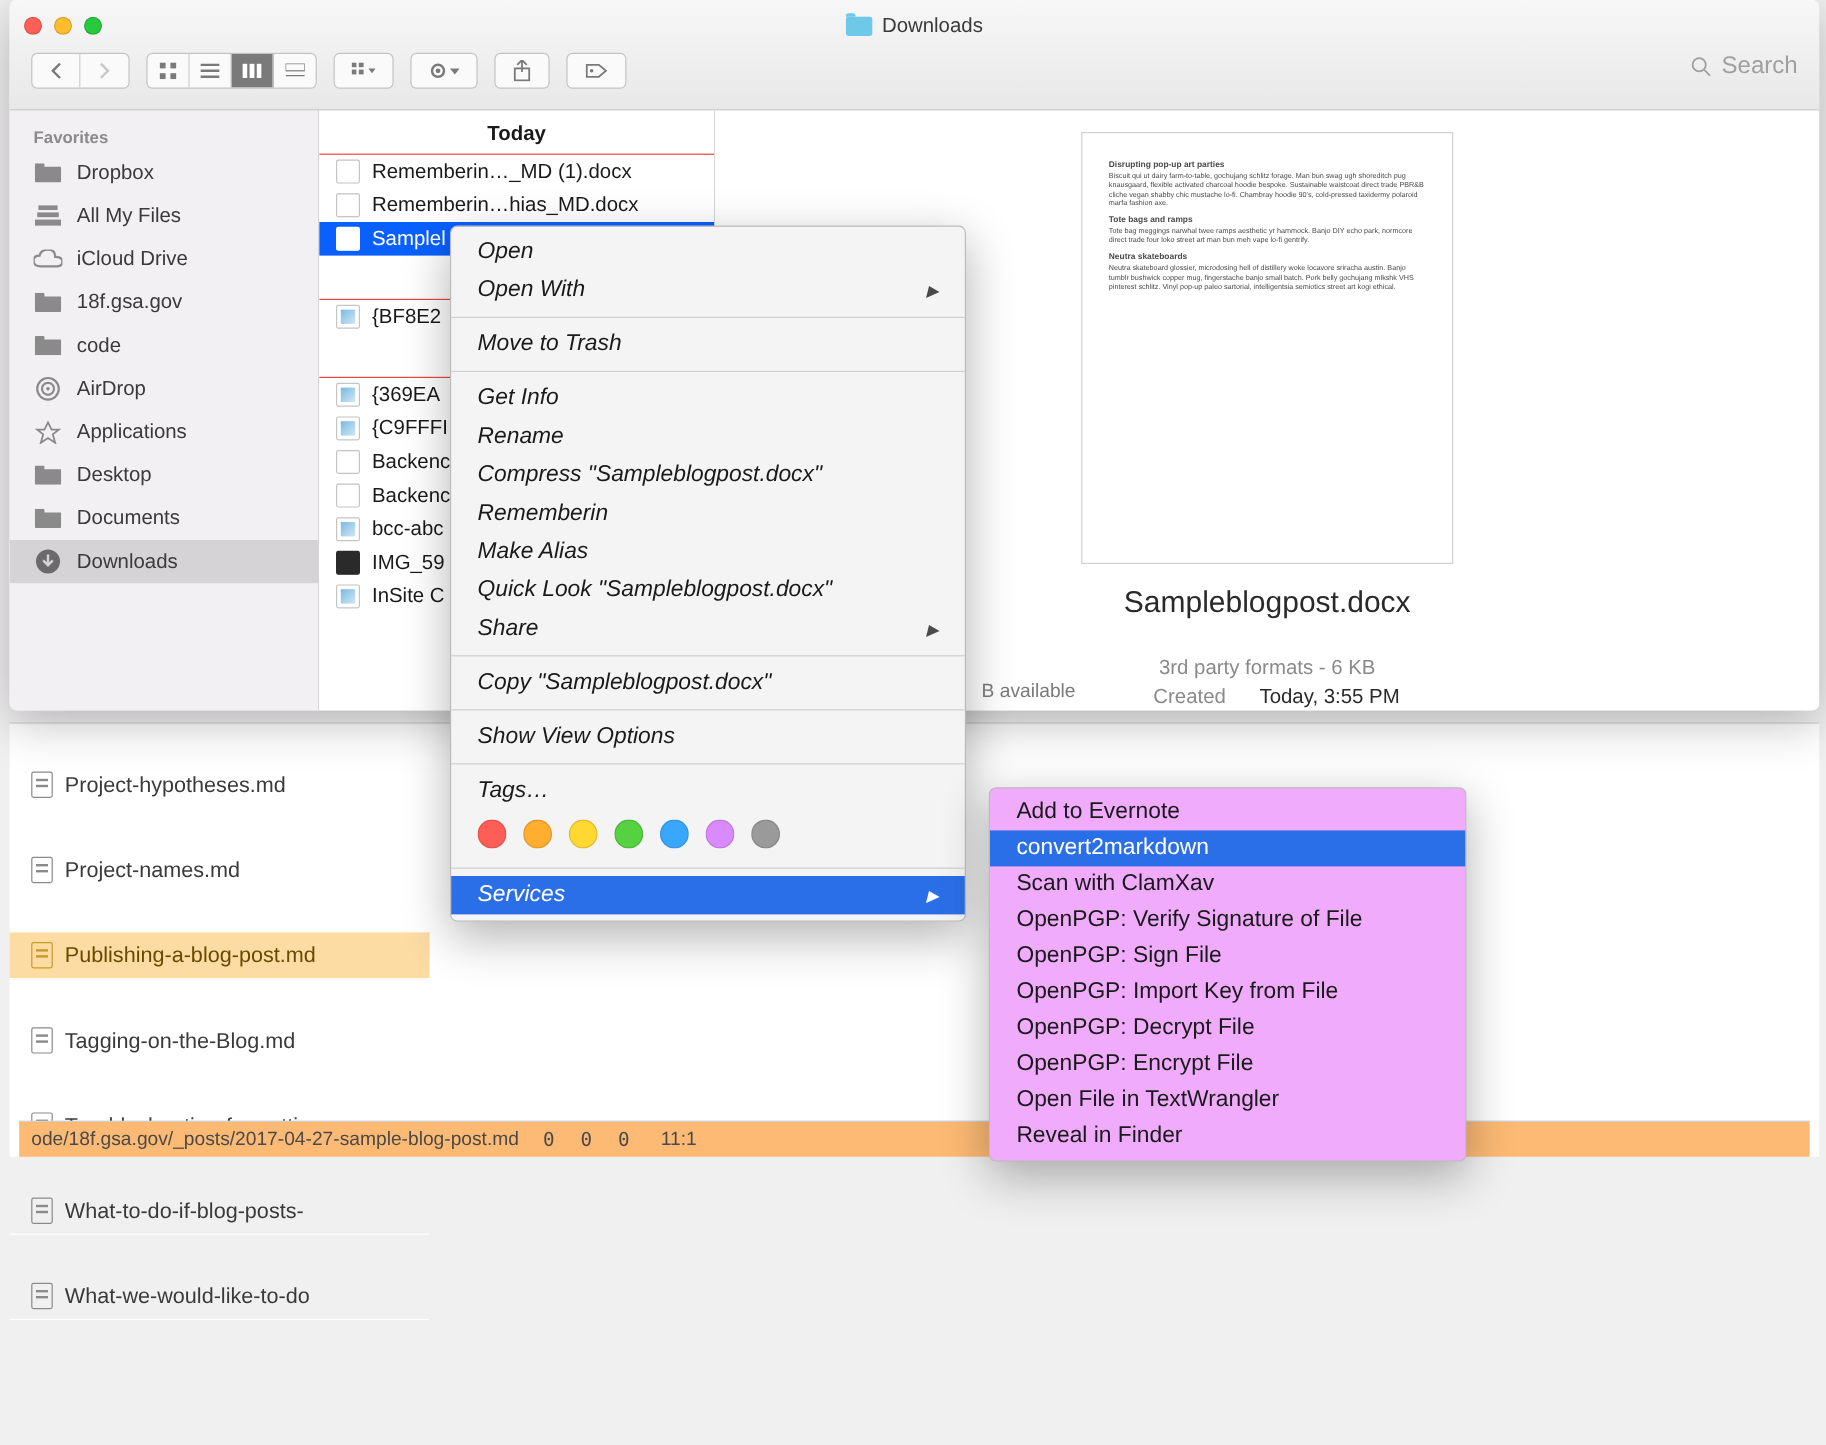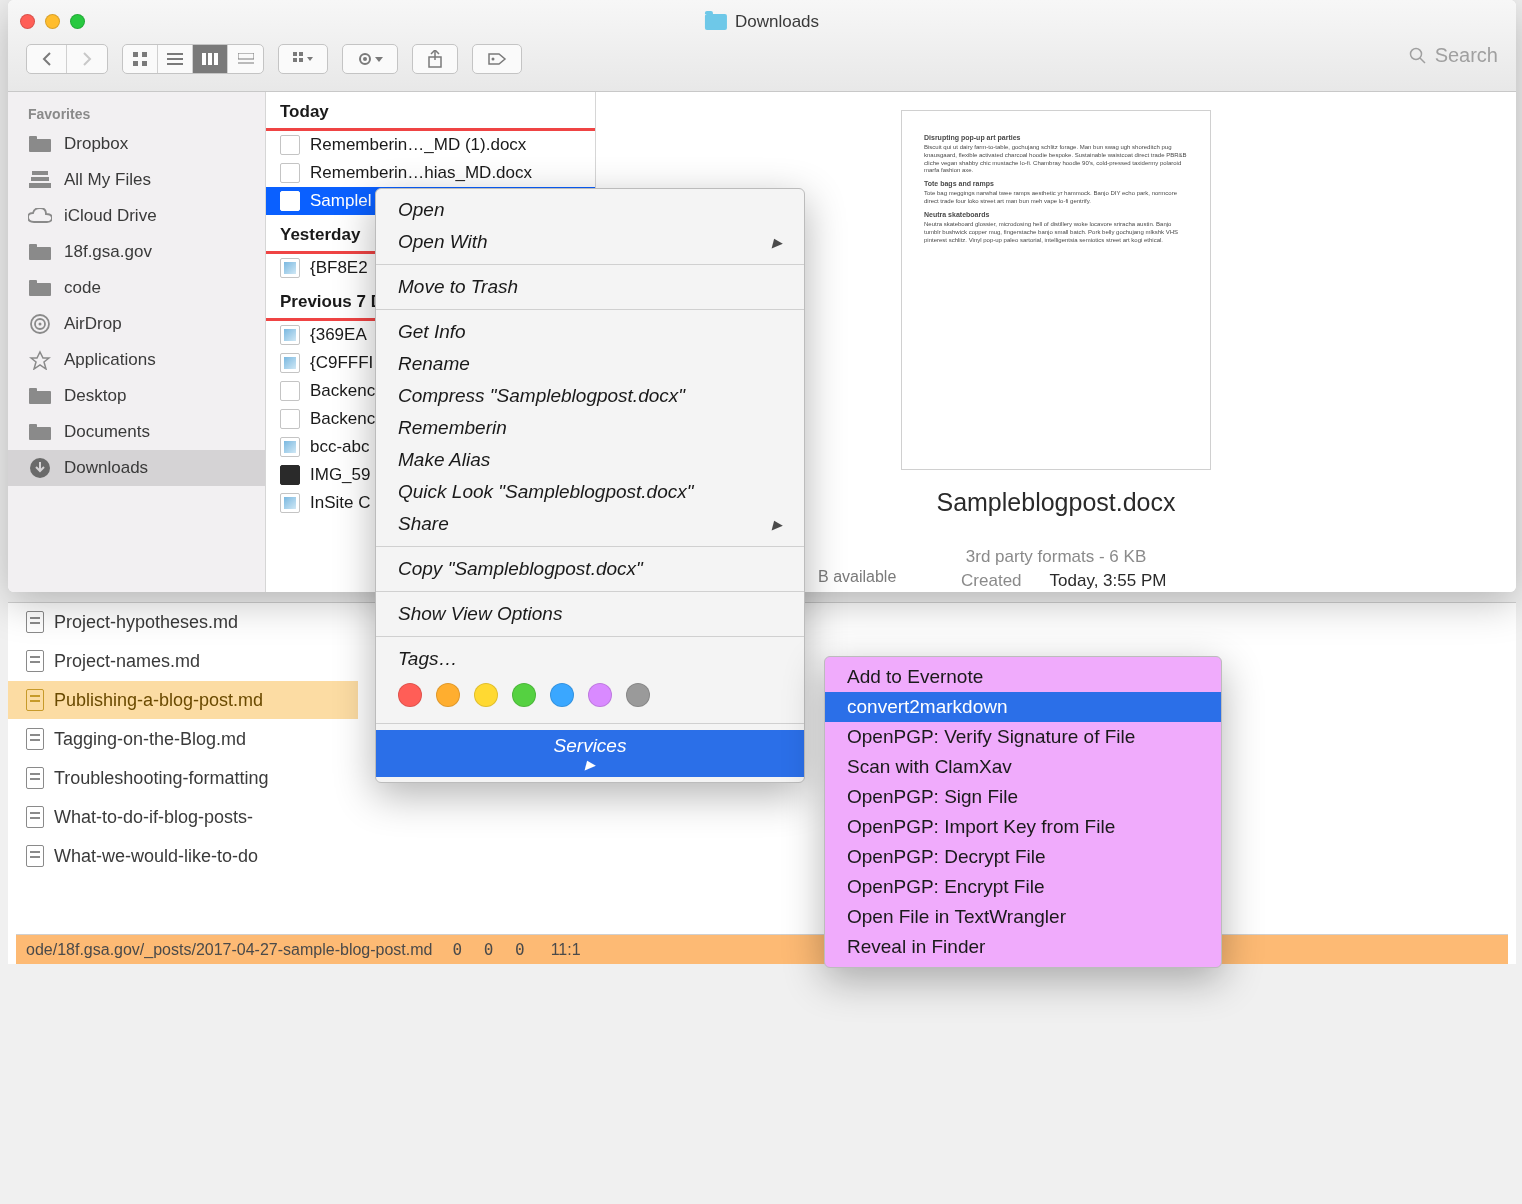--- a/index.html
+++ b/index.html
@@ -35,21 +35,21 @@
 
 
 .sidebar { width: 258px; background: #f2f0f2; border-right: 1px solid #d6d6d6; padding-top: 8px; }
 .sidebar-heading { font-size: 14px; color: #8a8a8a; font-weight: 600; padding: 6px 20px 4px; }
 .sidebar-item { display: flex; align-items: center; gap: 12px; padding: 8px 20px; font-size: 17px; color: #3a3a3a; cursor: pointer; }
 .sidebar-item.selected { background: #d5d3d5; }
 .sb-icon { width: 24px; height: 20px; display: flex; align-items: center; justify-content: center; color: #7a7a7a; }
 
 
 .file-column { width: 330px; border-right: 1px solid #d6d6d6; overflow: hidden; background: #fff; }
-.file-group-header { font-size: 17px; font-weight: 600; color: #1a1a1a; padding: 10px 14px 6px; border-bottom: 3px solid #ef4444; }
+.file-group-header { font-size: 17px; font-weight: 600; color: #1a1a1a; padding: 10px 14px 6px; border-bottom: 1px solid #ef4444; text-align: center; }
 .file-row { display: flex; align-items: center; gap: 10px; padding: 4px 14px; font-size: 17px; color: #1a1a1a; cursor: pointer; white-space: nowrap; overflow: hidden; }
 .file-row.selected { background: #0a60ff; color: #fff; }
 .file-icon { width: 20px; height: 20px; flex-shrink: 0; background: #fff; border: 1px solid #c4c4c4; border-radius: 2px; position: relative; }
 .file-icon.selected { border-color: #fff; background: #fff; }
 .file-icon.img::after { content: ''; position: absolute; inset: 3px; background: linear-gradient(135deg,#7ab8e0,#d0e8f5); }
 .file-icon.dark { background: #2a2a2a; border-color: #2a2a2a; }
 
 
 .preview-pane { flex: 1; background: #fff; display: flex; flex-direction: column; align-items: center; padding-top: 18px; }
 .preview-doc { width: 310px; height: 360px; background: #fff; border: 1px solid #d0d0d0; padding: 18px 22px; font-size: 6px; line-height: 1.3; color: #4a4a4a; overflow: hidden; }
@@ -60,35 +60,35 @@
 .preview-meta-kv { display: flex; gap: 28px; font-size: 17px; }
 .preview-meta-kv .k { color: #8a8a8a; width: 76px; text-align: right; }
 .preview-meta-kv .v { color: #2a2a2a; }
 
 
 .status-avail { position: absolute; left: 810px; top: 568px; font-size: 16px; color: #7a7a7a; }
 
 
 .editor-window { position: absolute; left: 8px; top: 602px; width: 1508px; height: 362px; background: #fff; border-top: 1px solid #d0d0d0; }
 .editor-list { width: 350px; }
-.editor-row { display: flex; align-items: center; gap: 10px; padding: 8px 18px; font-size: 18px; color: #3a3a3a; border-bottom: 1px solid #fff; }
+.editor-row { display: flex; align-items: center; gap: 10px; padding: 8px 18px; font-size: 18px; color: #3a3a3a; border-bottom: 1px solid #fff; margin-top: 32px; }
 .editor-row.selected { background: #fcdca3; color: #6a4a00; }
 .editor-icon { width: 18px; height: 22px; border: 1.5px solid #8a8a8a; border-radius: 2px; position: relative; flex-shrink: 0; }
 .editor-icon::before,.editor-icon::after { content:''; position:absolute; left:3px; right:3px; height:1.5px; background:#8a8a8a; }
 .editor-icon::before{ top:5px; } .editor-icon::after{ top:10px; }
 .editor-row.selected .editor-icon { border-color: #c79a2a; }
 .editor-row.selected .editor-icon::before,.editor-row.selected .editor-icon::after{ background:#c79a2a; }
 .editor-status { position: absolute; left: 8px; bottom: 0; right: 8px; height: 30px; background: #fdba74; border-top: 1px solid #d0d0d0; display: flex; align-items: center; font-size: 16px; color: #4a4a4a; padding: 0 10px; gap: 20px; }
 .editor-status .path { flex: 0 0 auto; }
 .editor-status .counts { font-family: monospace; letter-spacing: 6px; }
 
 
 .context-menu { position: absolute; left: 375px; top: 188px; width: 430px; background: #f4f4f4; border: 1px solid #bcbcbc; border-radius: 6px; box-shadow: 0 12px 40px rgba(0,0,0,0.3); padding: 5px 0; }
 .cm-item { padding: 5px 22px; font-size: 19px; color: #1a1a1a; display: flex; align-items: center; justify-content: space-between; cursor: pointer; font-style: italic; }
-.cm-item.selected { background: #2b6fe8; color: #fff; flex-direction: column; }
+.cm-item.selected { background: #2b6fe8; color: #fff; }
 .cm-sep { height: 1px; background: #d0d0d0; margin: 6px 0; }
 .cm-arrow { font-size: 13px; color: #4a4a4a; }
 .cm-item.selected .cm-arrow { color: #fff; }
 .cm-tags-row { display: flex; gap: 14px; padding: 8px 22px 10px; }
 .tag-dot { width: 24px; height: 24px; border-radius: 50%; border: 1px solid rgba(0,0,0,0.12); cursor: pointer; }
 
 
 .submenu { position: absolute; left: 824px; top: 656px; width: 398px; background: #f0abfc; border: 1px solid #bcbcbc; border-radius: 6px; box-shadow: 0 12px 40px rgba(0,0,0,0.3); padding: 5px 0; }
 .sm-item { padding: 4px 22px; font-size: 19px; color: #1a1a1a; cursor: pointer; white-space: nowrap; }
 .sm-item.selected { background: #2b6fe8; color: #fff; }
@@ -456,21 +456,21 @@
   <div class="cm-sep"></div>
   <div class="cm-item selected">
       <span>Services</span>
       <span class="cm-arrow">▶</span>
     </div>
 </div>
 
 <div class="submenu">
   <div class="sm-item">Add to Evernote</div>
   <div class="sm-item selected">convert2markdown</div>
+  <div class="sm-item">Scan with ClamXav</div>
   <div class="sm-item">OpenPGP: Verify Signature of File</div>
-  <div class="sm-item">Scan with ClamXav</div>
   <div class="sm-item">OpenPGP: Sign File</div>
   <div class="sm-item">OpenPGP: Import Key from File</div>
   <div class="sm-item">OpenPGP: Decrypt File</div>
   <div class="sm-item">OpenPGP: Encrypt File</div>
   <div class="sm-item">Open File in TextWrangler</div>
   <div class="sm-item">Reveal in Finder</div>
 </div>
 
 </body></html>

